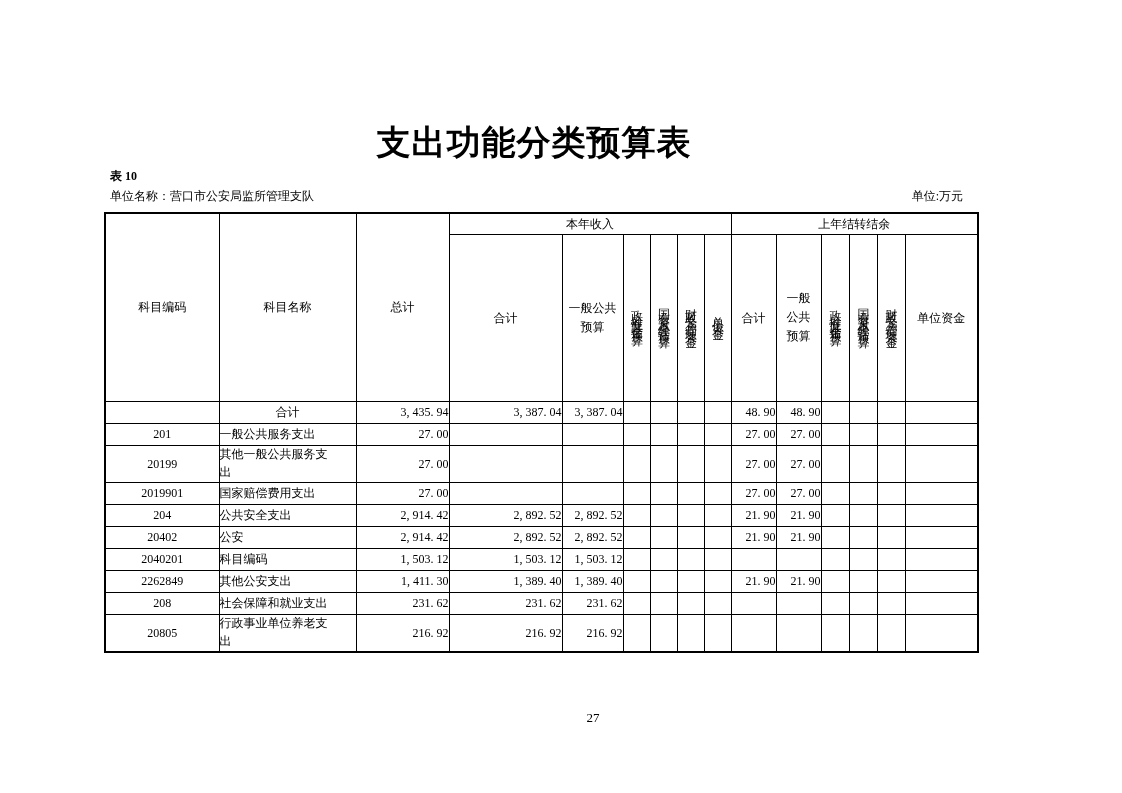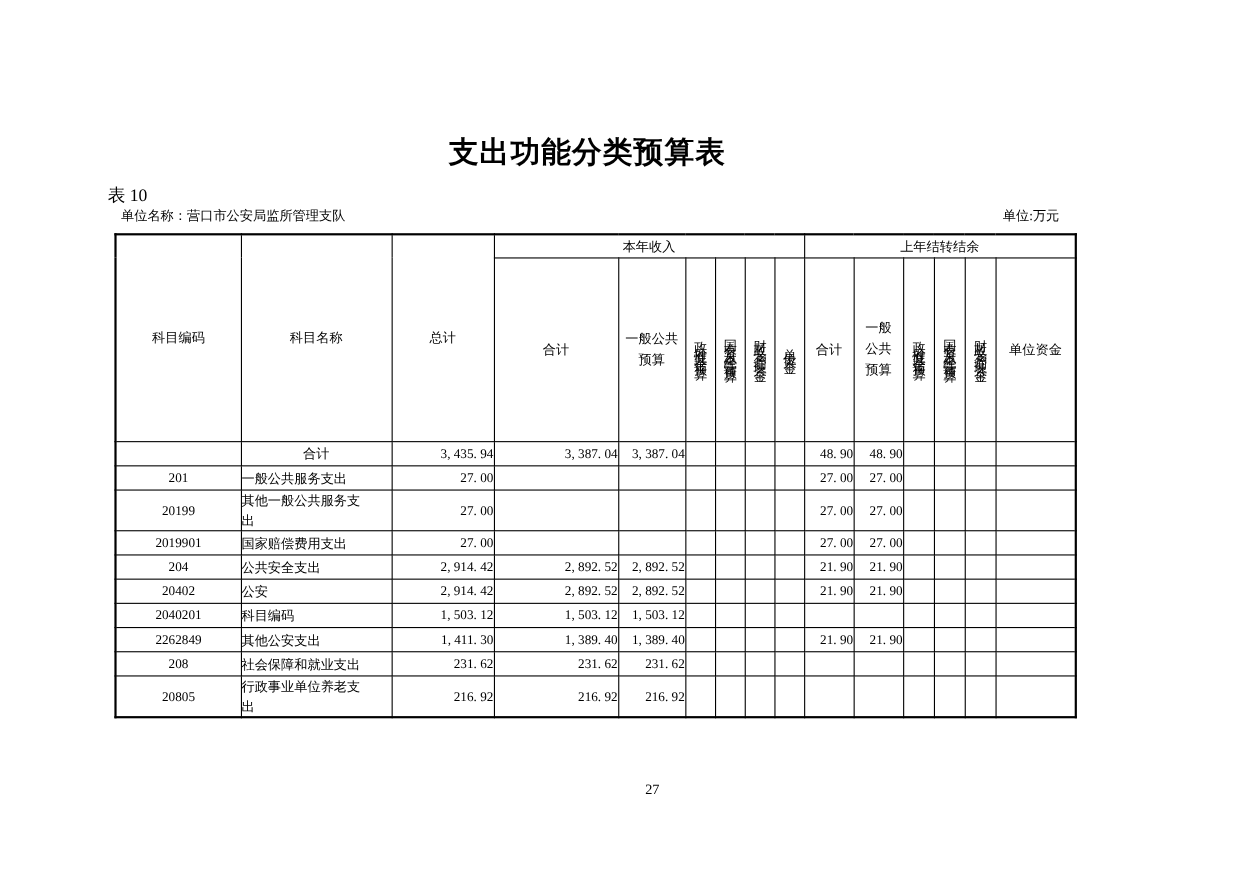--- a/index.html
+++ b/index.html
@@ -2,23 +2,23 @@
 <html><head>
 <meta charset="utf-8">
 <style>
   html,body{margin:0;padding:0;background:#ffffff;}
   .page{
     position:relative;width:1122px;height:793px;background:#ffffff;
     font-family:"Liberation Serif","DejaVu Serif",serif;color:#000;overflow:hidden;
   }
   .doc-title{
     position:absolute;left:104px;top:120px;width:860px;margin:0;
-    text-align:center;font-size:27px;font-weight:bold;letter-spacing:1px;
-  }
-  .table-no{position:absolute;left:98px;top:168px;font-size:16px;}
+    text-align:center;font-size:34px;font-weight:bold;letter-spacing:1px;
+  }
+  .table-no{position:absolute;left:110px;top:168px;font-size:12px;font-weight:bold;}
   .unit-row{
     position:absolute;left:110px;top:188px;width:853px;
     display:flex;justify-content:space-between;font-size:12px;
   }
   table.budget{
     position:absolute;left:104px;top:212px;width:873px;
     border-collapse:collapse;table-layout:fixed;border:2px solid #000;
     font-size:12px;
   }
   table.budget td{
@@ -34,21 +34,21 @@
   }
   .wrap2{display:inline-block;max-width:52px;line-height:19px;}
   .wrap3{display:inline-block;max-width:27px;line-height:19px;}
   tbody tr{height:22px;}
   td.code{text-align:center;}
   td.ind0{padding-left:7px;}
   td.ind1{padding-left:18px;}
   td.ind2{padding-left:30px;}
   td.name{text-align:left;padding-left:6px;}
   td.name.ctr{text-align:center;padding-left:0;}
-  .namewrap{display:inline-block;max-width:115px;vertical-align:middle;text-align:left;}
+  .namewrap{display:inline-block;max-width:115px;vertical-align:middle;text-align:left;font-family:Liberation Mono, monospace;}
   td.num{text-align:right;white-space:nowrap;}
   td.pr10{padding-right:10px;}
   td.pr9{padding-right:9px;}
   td.pr6{padding-right:6px;}
   td.pr4{padding-right:4px;}
   .page-number{
     position:absolute;left:0;top:710px;width:100%;
     text-align:center;font-size:13px;padding-left:32px;
   }
 </style>

